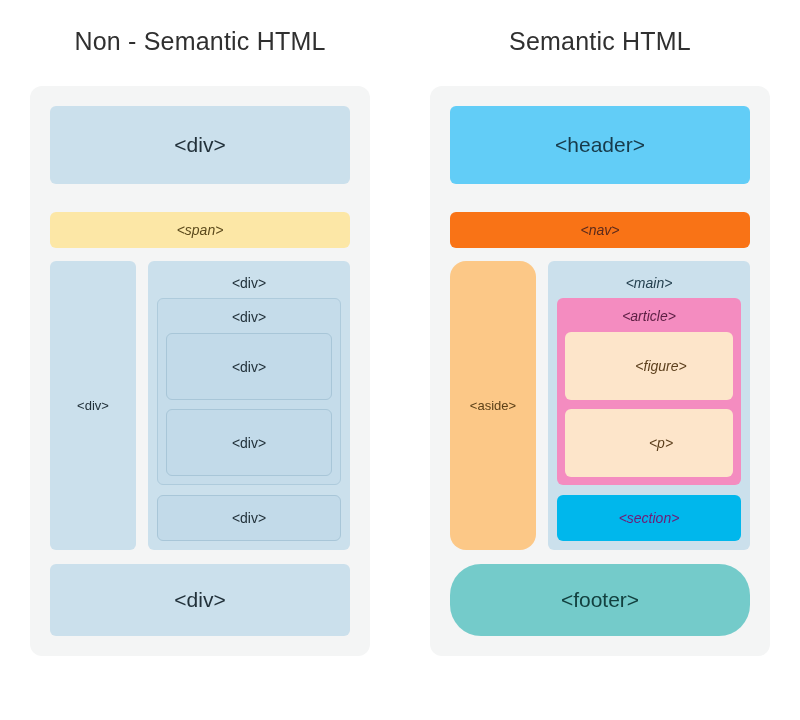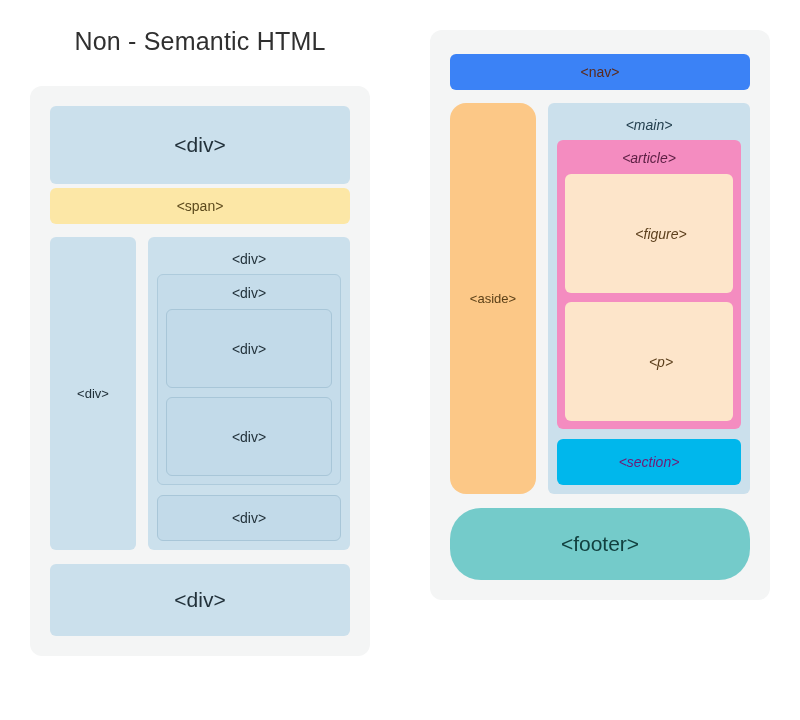--- a/index.html
+++ b/index.html
@@ -77,21 +77,22 @@
     height: 78px;
     flex: none;
     width: 100%;
   }
 
   
   .row-nav {
     height: 36px;
     flex: none;
     width: 100%;
-    margin-top: 4px;
+    margin-top: 28px;
+    font-style: italic;
   }
 
   
   .row-mid {
     margin-top: 13px;
     flex: 1 1 auto;
     display: flex;
     gap: 12px;
     width: 100%;
     min-height: 0;
@@ -169,21 +170,21 @@
   }
 
   
   .c-divblue   { background: #cbe0ec; color: #22313a; }
   .c-span      { background: #fce7a6; color: #5c4a1c; }
   .c-outline   { background: #c5dcea; border: 1px solid #aecbdc; color: #22313a; }
   .c-outline2  { background: #c2dae9; border: 1px solid #a8c6d8; color: #22313a; }
 
   
   .c-header  { background: #62cdf7; color: #173a4a; }
-  .c-nav     { background: #3b82f6; color: #5a2a1c; }
+  .c-nav     { background: #f97316; color: #5a2a1c; }
   .c-aside   { background: #fcc887; color: #5c4118; border-radius: 16px; }
   .c-main    { background: #cbe0ec; color: #24404f; font-style: italic; }
   .c-article { background: #f48cc0; color: #5c1f43; }
   .c-figure  { background: #fde5ca; color: #5c3f1c; padding-left: 24px; }
   .c-section { background: #00b7ec; color: #701a75; }
   .c-footer  { background: #74cbca; color: #12403f; border-radius: 31px; }
 </style>
 </head>
 <body>
 
@@ -219,23 +220,25 @@
 
       </div>
 
       <div class="box row-bot c-divblue label-lg">&lt;div&gt;</div>
 
     </div>
   </div>
 
   <div class="column">
 
+    <div class="col-title">Semantic HTML</div>
 
     <div class="panel">
 
+      <div class="box row-top c-header label-lg">&lt;header&gt;</div>
 
       <div class="box row-nav c-nav label-md">&lt;nav&gt;</div>
 
       <div class="row-mid">
 
         <div class="side-col c-aside label-sm">&lt;aside&gt;</div>
 
         <div class="main-col c-main">
           <div class="inner-label label-md">&lt;main&gt;</div>
 

